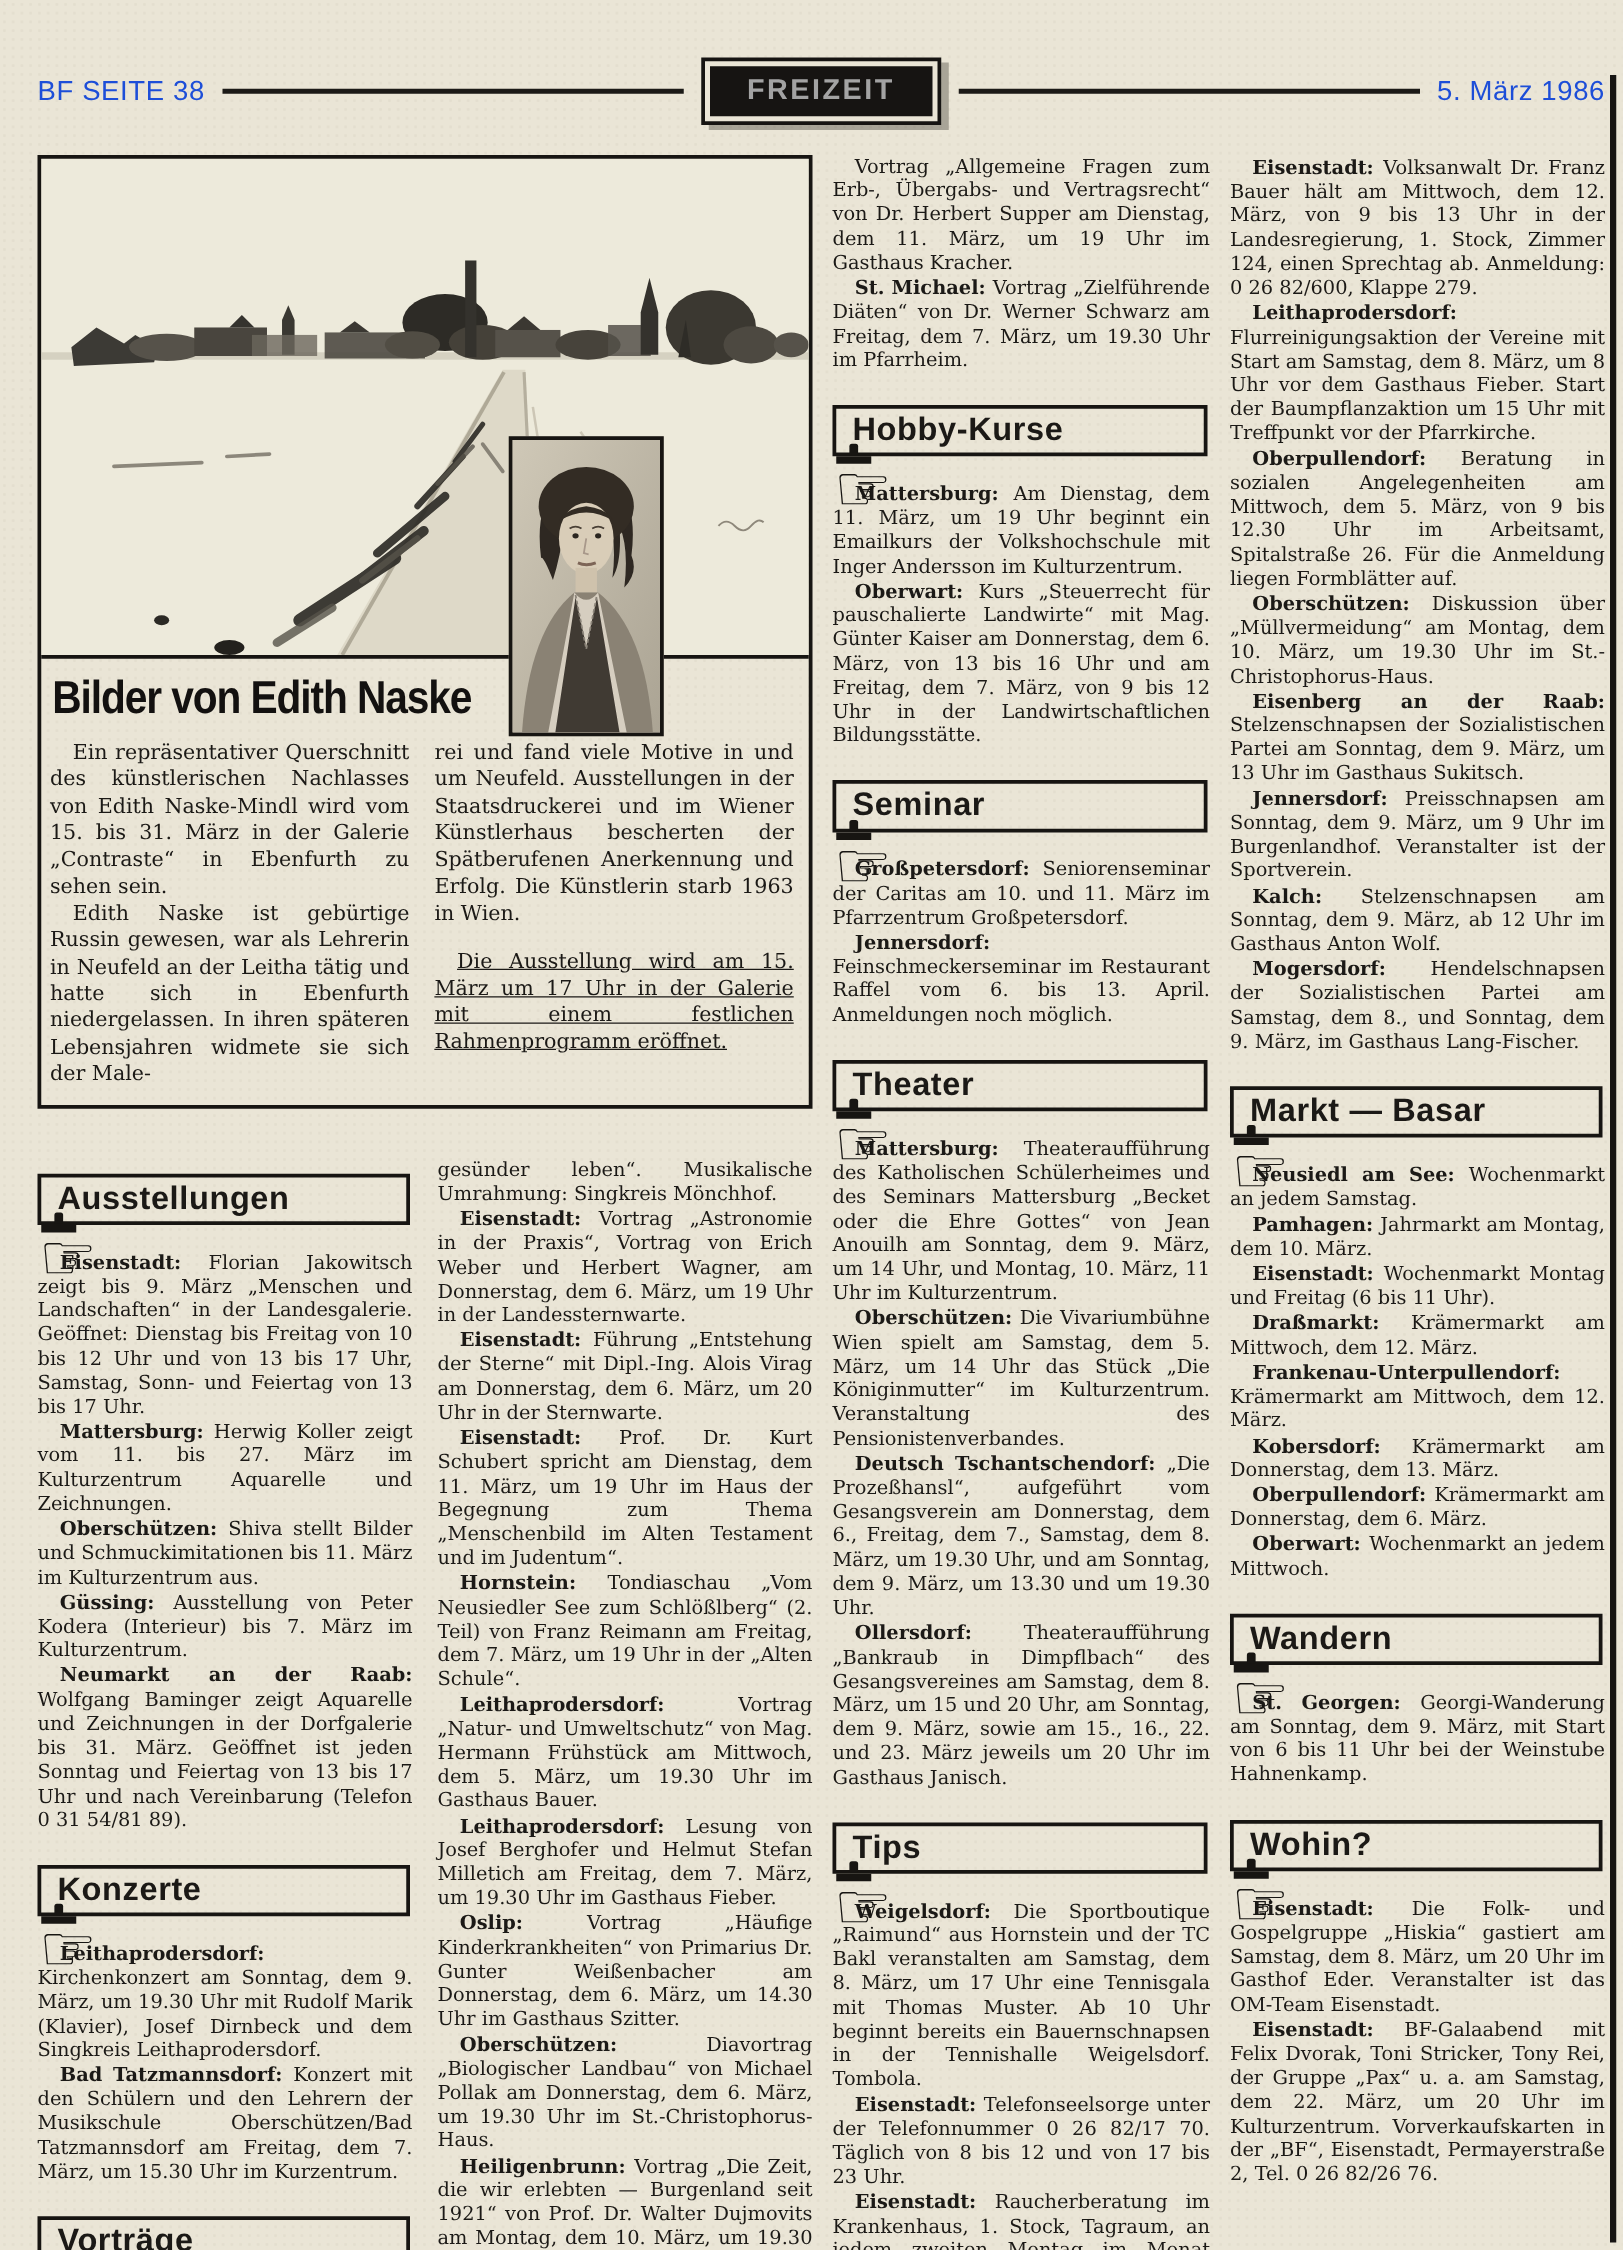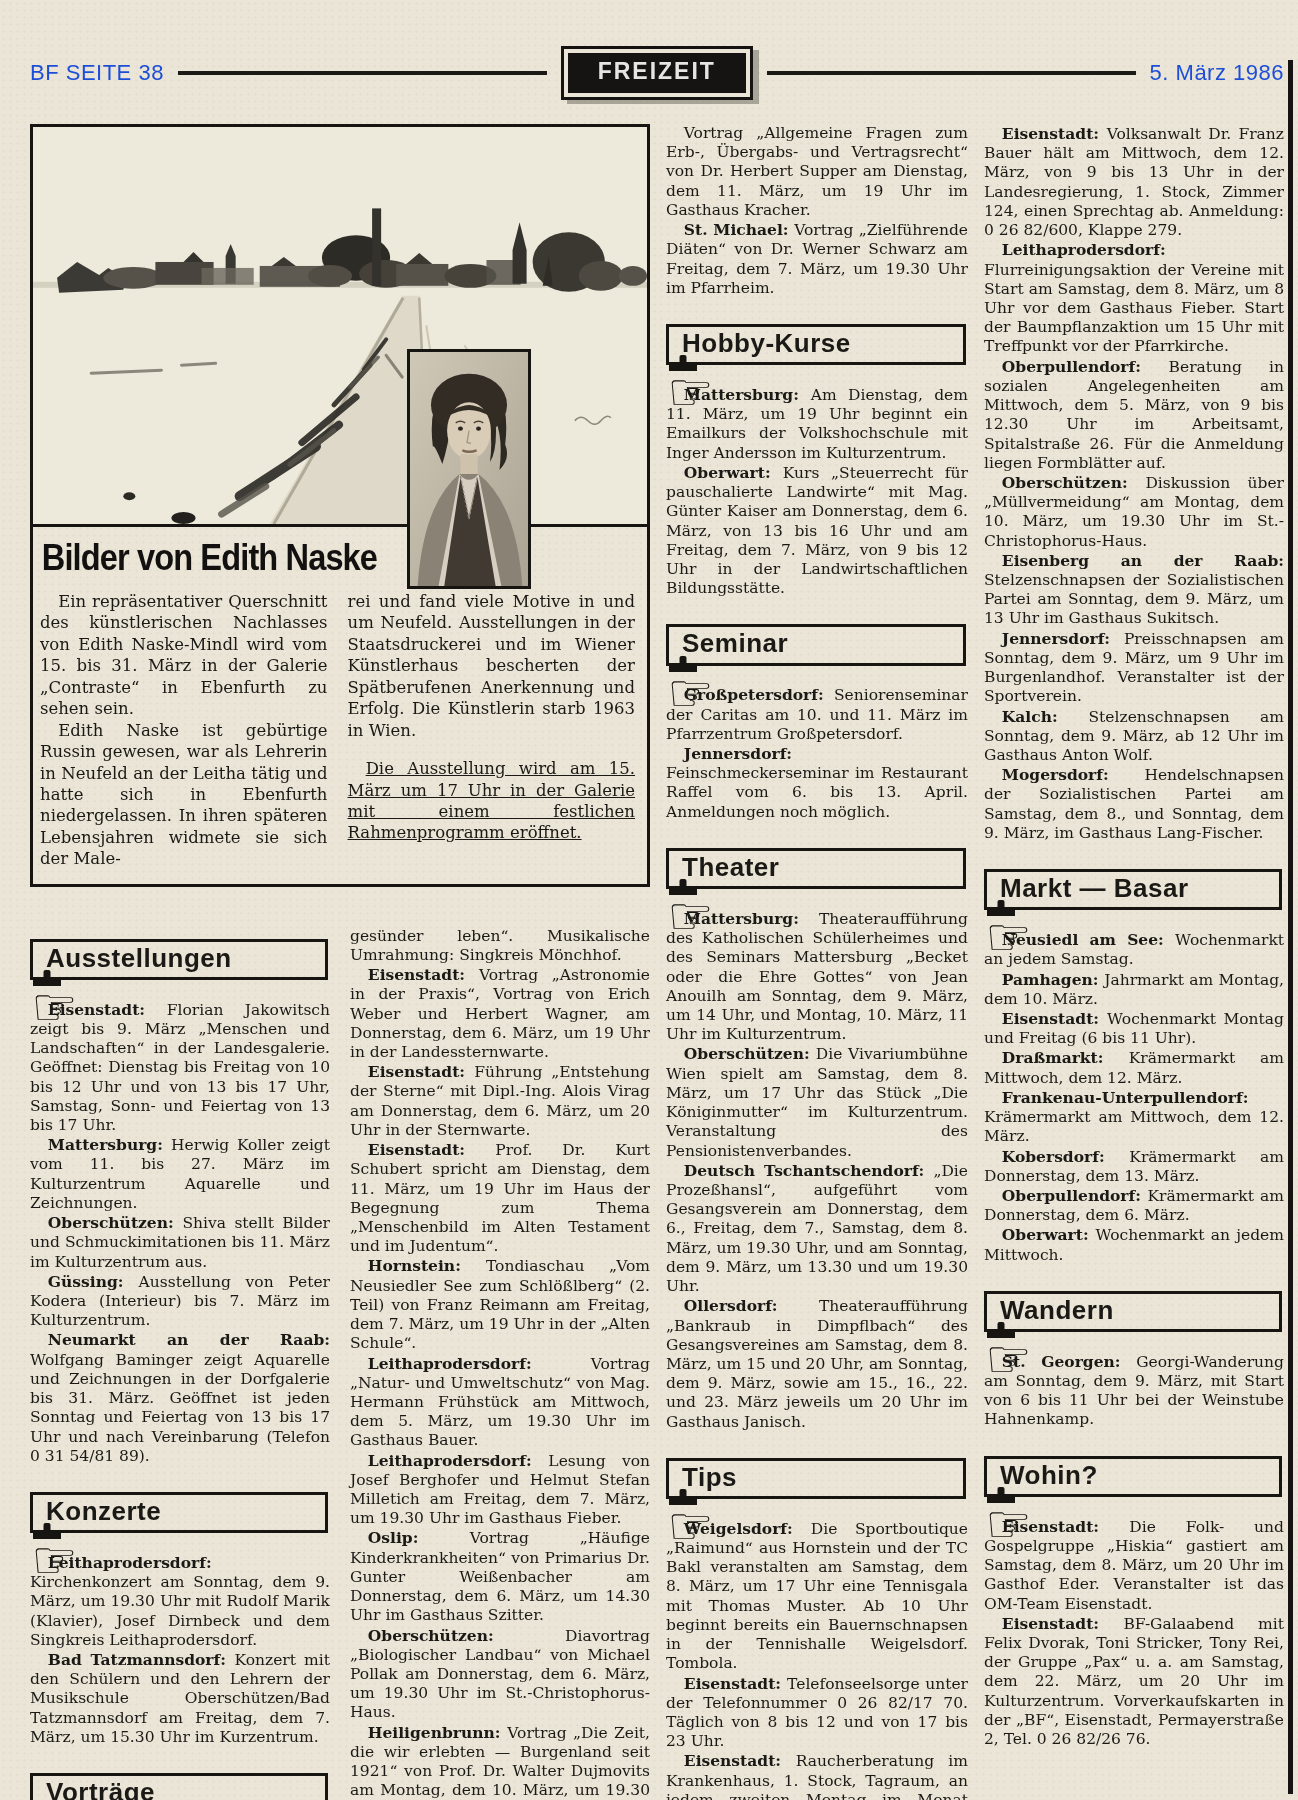--- a/index.html
+++ b/index.html
@@ -11,21 +11,21 @@
       #eae5d6;
     color:#1b1916;
   }
   .page { position:relative; width:1298px; height:1800px; overflow:hidden; }
 
   
   .topbar { display:flex; align-items:center; gap:14px; padding:46px 14px 0 30px; }
   .pageno, .date { font-family:"Liberation Sans", sans-serif; font-size:22px; color:#1d4ed8; white-space:nowrap; letter-spacing:0.5px; }
   .rule { flex:1; height:4px; background:#1c1a17; }
   .freizeit-outer { border:3px solid #161412; padding:4px; background:#eae5d6; box-shadow:6px 4px 0 rgba(45,42,34,0.35); }
-  .freizeit-inner { background:#161412; color:#e5e5e5; font-family:"Liberation Sans", sans-serif; font-weight:bold; font-size:23px; letter-spacing:2px; padding:5px 30px 8px; }
+  .freizeit-inner { background:#161412; color:#a3a3a3; font-family:"Liberation Sans", sans-serif; font-weight:bold; font-size:23px; letter-spacing:2px; padding:5px 30px 8px; }
 
   
   .content { display:flex; gap:16px; margin-top:24px; padding-left:30px; align-items:flex-start; }
   .leftzone { width:620px; flex:0 0 620px; }
   .col { font-size:15.5px; line-height:1.24; text-align:justify; hyphens:auto; }
   .col3 { width:302px; flex:0 0 302px; }
   .col4 { width:300px; flex:0 0 300px; }
   .listcols { display:flex; gap:20px; margin-top:26px; }
   .listcols .col { flex:1; }
   .col2pad { padding-top:14px; }
@@ -274,21 +274,21 @@
         <div class="sec-header">
           <div class="sec-box">
             <span class="sec-label">Theater</span>
           </div>
           <div class="sec-cuff">
             <span class="sec-dot"></span>
           </div>
           <div class="sec-hand">☞</div>
         </div>
         <p class="entry"><b class="lead">Mattersburg: </b><span>Theateraufführung des Katholischen Schülerheimes und des Seminars Mattersburg „Becket oder die Ehre Gottes“ von Jean Anouilh am Sonntag, dem 9. März, um 14 Uhr, und Montag, 10. März, 11 Uhr im Kulturzentrum.</span></p>
-        <p class="entry"><b class="lead">Oberschützen: </b><span>Die Vivariumbühne Wien spielt am Samstag, dem 8. März, um 17 Uhr das Stück „Die Königinmutter“ im Kulturzentrum. Veranstaltung des Pensionistenverbandes.</span></p>
+        <p class="entry"><b class="lead">Oberschützen: </b><span>Die Vivariumbühne Wien spielt am Samstag, dem 5. März, um 14 Uhr das Stück „Die Königinmutter“ im Kulturzentrum. Veranstaltung des Pensionistenverbandes.</span></p>
         <p class="entry"><b class="lead">Deutsch Tschantschendorf: </b><span>„Die Prozeßhansl“, aufgeführt vom Gesangsverein am Donnerstag, dem 6., Freitag, dem 7., Samstag, dem 8. März, um 19.30 Uhr, und am Sonntag, dem 9. März, um 13.30 und um 19.30 Uhr.</span></p>
         <p class="entry"><b class="lead">Ollersdorf: </b><span>Theateraufführung „Bankraub in Dimpflbach“ des Gesangsvereines am Samstag, dem 8. März, um 15 und 20 Uhr, am Sonntag, dem 9. März, sowie am 15., 16., 22. und 23. März jeweils um 20 Uhr im Gasthaus Janisch.</span></p>
         <div class="sec-header">
           <div class="sec-box">
             <span class="sec-label">Tips</span>
           </div>
           <div class="sec-cuff">
             <span class="sec-dot"></span>
           </div>
           <div class="sec-hand">☞</div>

